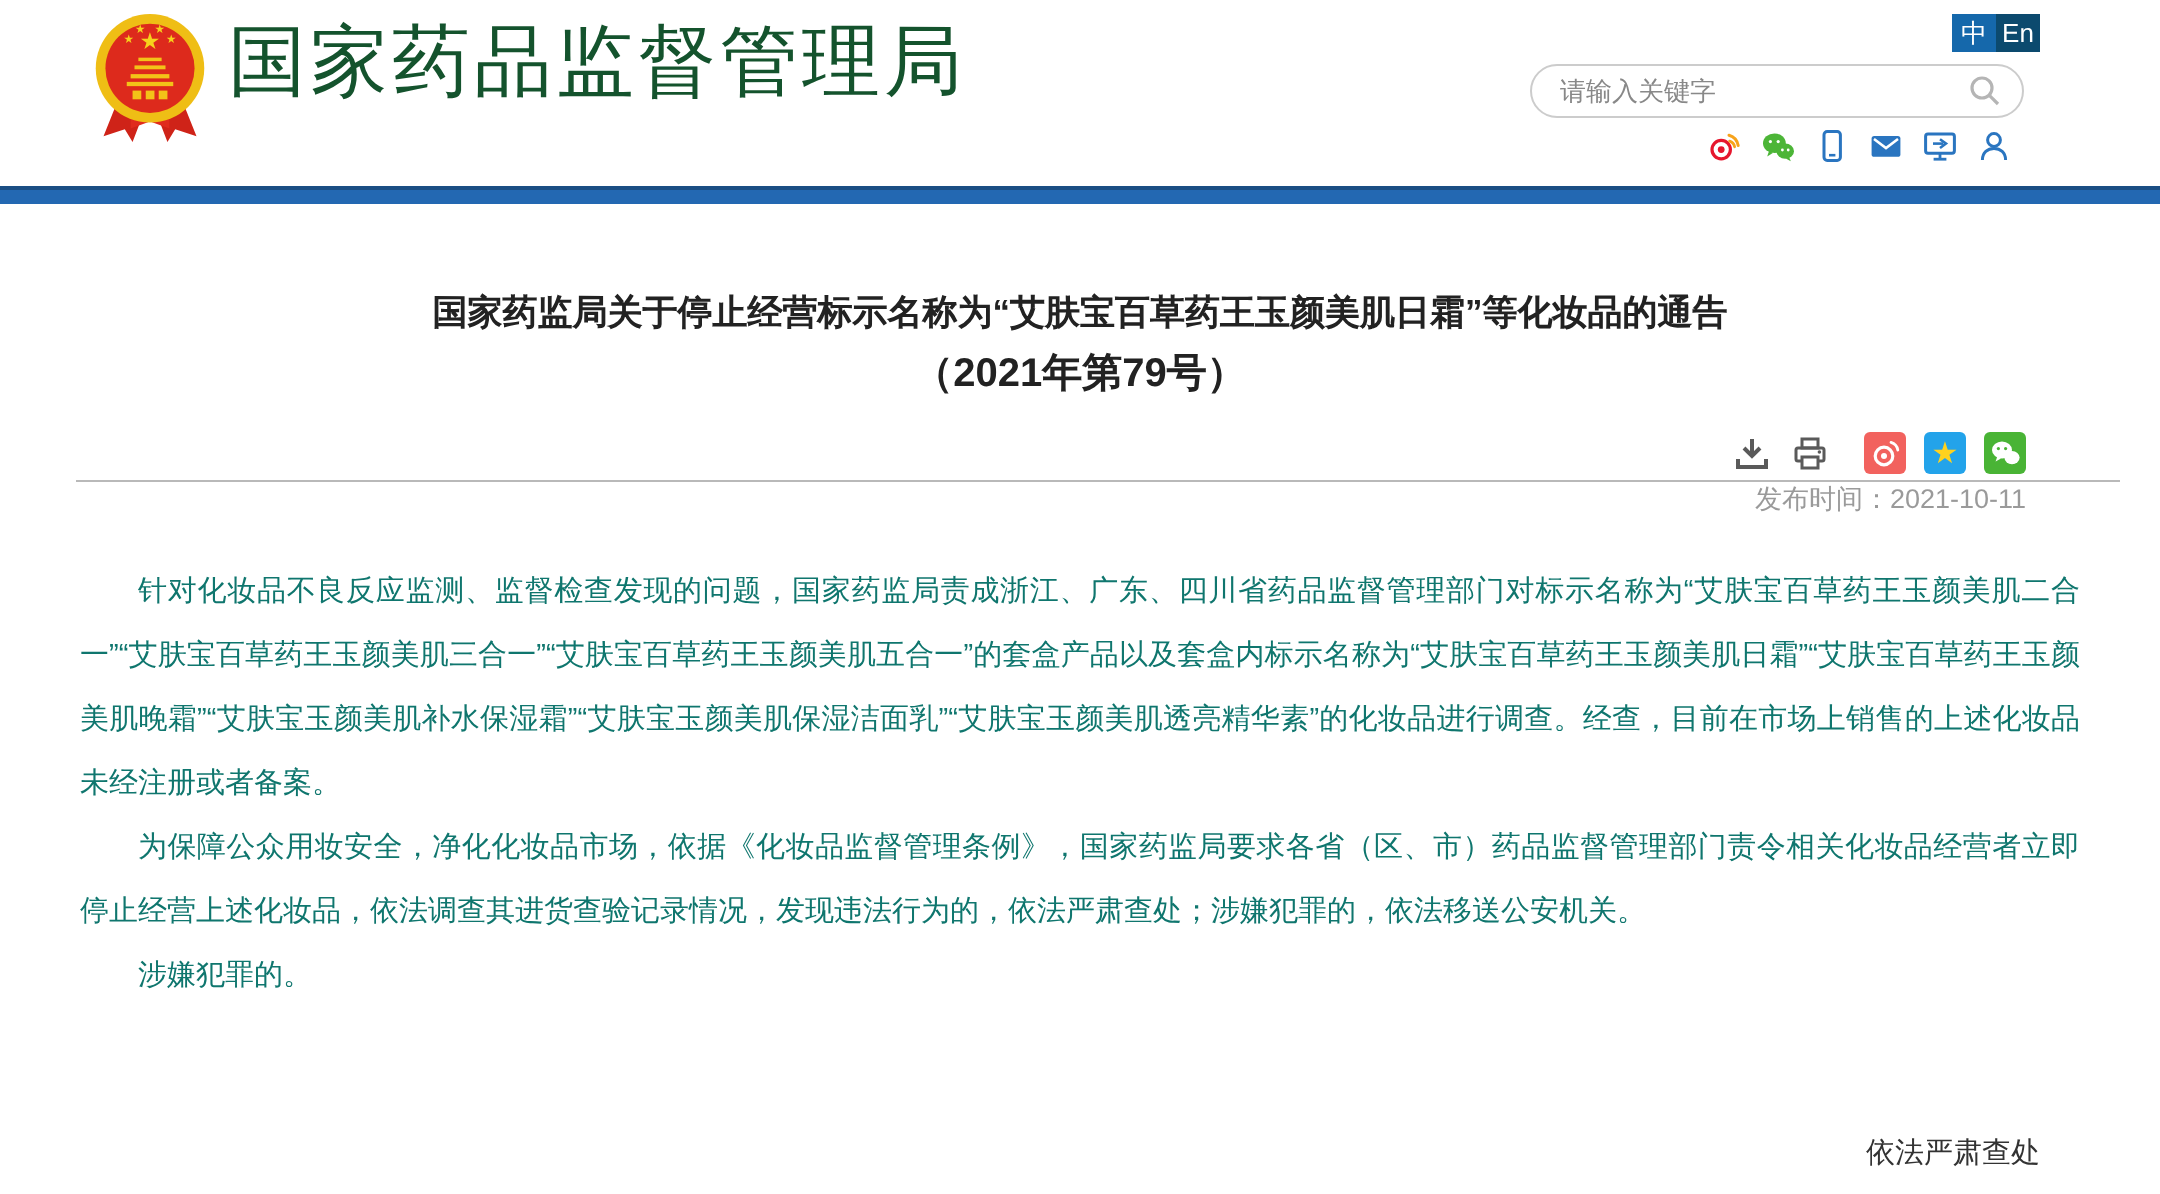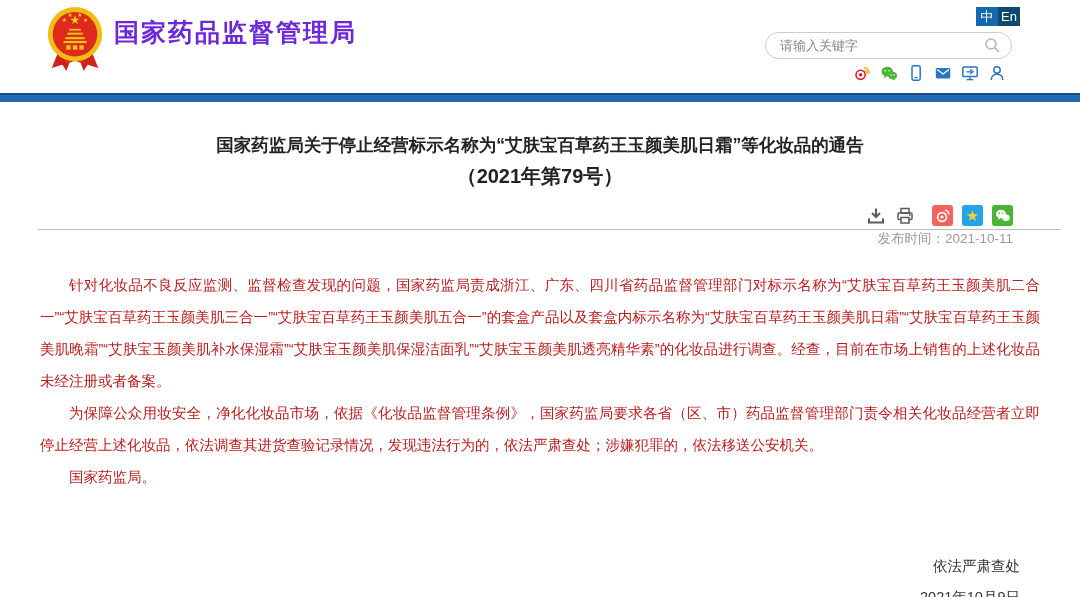--- a/index.html
+++ b/index.html
@@ -3,21 +3,21 @@
 <meta charset="utf-8">
 <style>
   * { margin:0; padding:0; box-sizing:border-box; }
   html,body { width:1080px; height:597px; overflow:hidden; background:#fff;
     font-family:"Liberation Sans","DejaVu Sans",sans-serif; }
 
   
   .site-header { position:relative; height:93px; background:#fff; }
   .emblem { position:absolute; left:44px; top:6px; width:62px; height:66px; }
   .brand { position:absolute; left:114px; top:15px; }
-  .brand-zh { font-size:25px; font-weight:bold; color:#6d28d9; letter-spacing:2px; line-height:34px; }
+  .brand-zh { font-size:39px; font-weight:normal; color:#14532d; letter-spacing:2px; line-height:34px; }
   .brand-en { font-size:13.5px; color:#2a5fa9; margin-top:4px; letter-spacing:0.2px; }
 
   .lang-toggle { position:absolute; top:7px; right:60px; display:flex; font-size:13px; }
   .lang { width:22px; height:19px; display:flex; align-items:center; justify-content:center; cursor:pointer; }
   .lang-zh { background:#1568ab; color:#fff; }
   .lang-en { background:#0c4a6e; color:#fff; }
 
   .search-box { position:absolute; top:32px; right:68px; width:247px; height:27px;
     border:1px solid #ccc; border-radius:14px; background:#fff;
     display:flex; align-items:center; padding:0 10px 0 14px; }
@@ -26,36 +26,36 @@
   .search-box input::placeholder { color:#888; }
   .search-btn { width:17px; height:17px; cursor:pointer; flex:0 0 auto; }
 
   .social-row { position:absolute; top:64px; right:74px; display:flex; gap:9px; align-items:center; }
   .social-row .sicon { width:18px; height:18px; cursor:pointer; }
 
   .blue-bar { height:9px; background:#2368b2; border-top:2px solid #1a4e84; }
 
   
   .main { padding:0 40px; }
-  .article-title { text-align:center; margin-top:29px; font-weight:bold; color:#222; }
+  .article-title { text-align:center; margin-top:40px; font-weight:bold; color:#222; }
   .article-title .t1 { font-size:17.5px; line-height:28px; display:block; }
   .article-title .t2 { font-size:20px; line-height:34px; display:block; }
 
   .toolbar { display:flex; justify-content:flex-end; align-items:center; gap:9px; margin-top:12px; padding-right:27px; }
   .tool-btn { width:20px; height:20px; cursor:pointer; display:flex; align-items:center; justify-content:center; }
   .share-btn { width:21px; height:21px; border-radius:3px; cursor:pointer;
     display:flex; align-items:center; justify-content:center; }
   .share-weibo { background:#f2625e; margin-left:8px; }
   .share-qzone { background:#23a3ea; }
   .share-wechat { background:#49b435; }
 
   .rule { border:none; border-top:1px solid #b9b9b9; margin:3px -20px 0 -2px; }
   .publish-time { text-align:right; color:#9a9a9a; font-size:13.5px; padding-right:27px; }
 
-  .article-body { margin-top:21px; font-size:14.5px; color:#b91c1c; line-height:32px; text-align:justify; }
+  .article-body { margin-top:21px; font-size:14.5px; color:#0f766e; line-height:32px; text-align:justify; }
   .article-body p { text-indent:2em; margin:0; }
 
   .signature { text-align:right; margin-top:58px; padding-right:20px; font-size:14.5px; color:#333; line-height:31px; }
 </style>
 </head>
 <body>
 
 <header class="site-header">
 
   <svg class="emblem" viewBox="0 0 64 68">
@@ -178,21 +178,21 @@
     </span>
   </div>
 
   <hr class="rule">
 
   <div class="publish-time">发布时间：2021-10-11</div>
 
   <div class="article-body">
     <p>针对化妆品不良反应监测、监督检查发现的问题，国家药监局责成浙江、广东、四川省药品监督管理部门对标示名称为“艾肤宝百草药王玉颜美肌二合一”“艾肤宝百草药王玉颜美肌三合一”“艾肤宝百草药王玉颜美肌五合一”的套盒产品以及套盒内标示名称为“艾肤宝百草药王玉颜美肌日霜”“艾肤宝百草药王玉颜美肌晚霜”“艾肤宝玉颜美肌补水保湿霜”“艾肤宝玉颜美肌保湿洁面乳”“艾肤宝玉颜美肌透亮精华素”的化妆品进行调查。经查，目前在市场上销售的上述化妆品未经注册或者备案。</p>
     <p>为保障公众用妆安全，净化化妆品市场，依据《化妆品监督管理条例》，国家药监局要求各省（区、市）药品监督管理部门责令相关化妆品经营者立即停止经营上述化妆品，依法调查其进货查验记录情况，发现违法行为的，依法严肃查处；涉嫌犯罪的，依法移送公安机关。</p>
-    <p>国家药监局。</p>
+    <p>涉嫌犯罪的。</p>
   </div>
 
   <div class="signature">
     <div>依法严肃查处</div>
     <div>2021年10月9日</div>
   </div>
 
 </main>
 
 </body></html>

